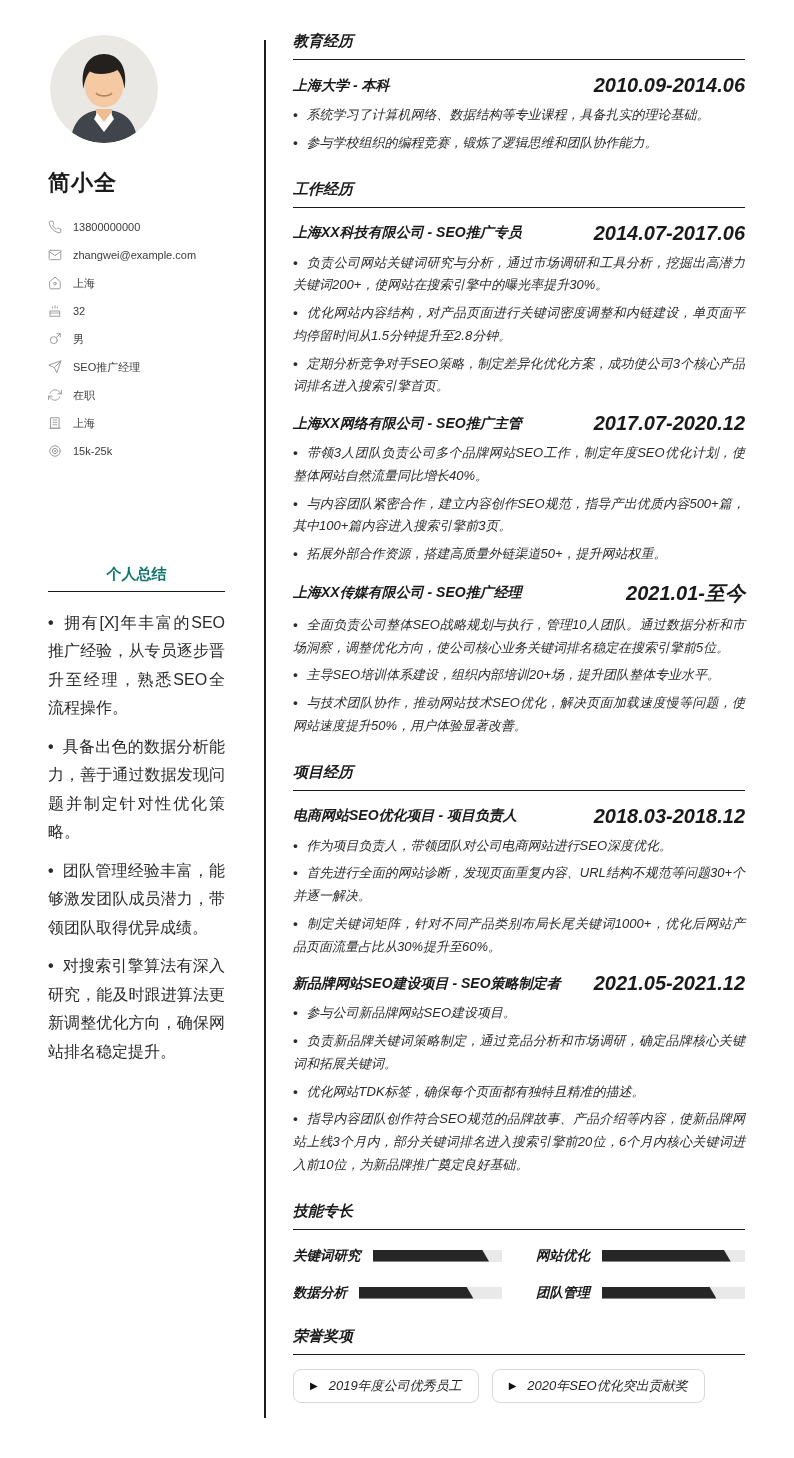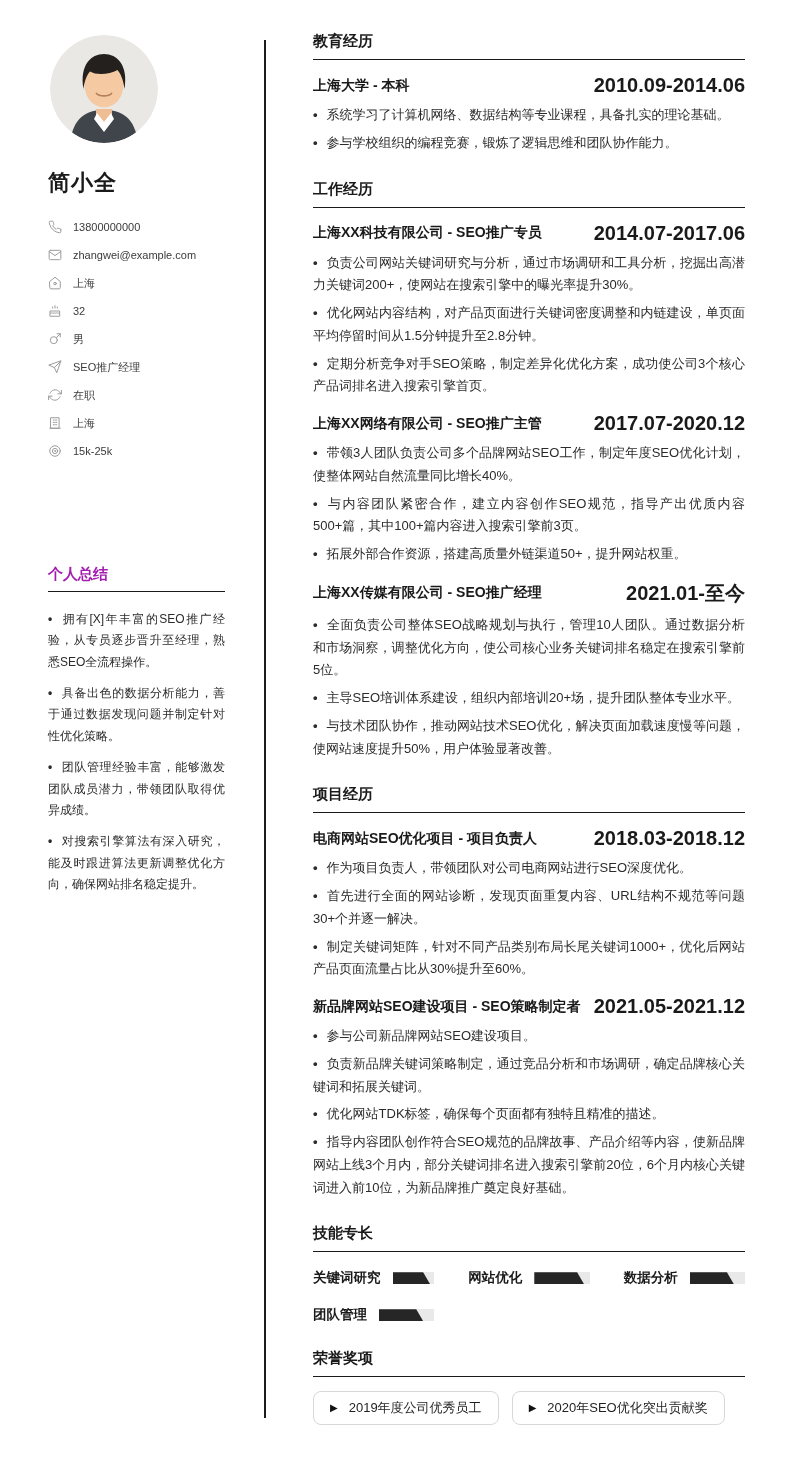--- a/index.html
+++ b/index.html
@@ -9,37 +9,37 @@
 
   
   .sidebar{width:264px;flex-shrink:0;box-sizing:border-box;padding:35px 39px 0 48px;}
   .avatar{width:108px;height:108px;margin-left:2px;border-radius:50%;overflow:hidden;}
   .name{font-size:22px;font-weight:bold;color:#1a1a1a;margin:25px 0 0;letter-spacing:1px;}
   .contact{margin-top:15px;}
   .c-row{display:flex;align-items:center;gap:11px;height:28px;font-size:11px;color:#3a3a3a;}
   .c-row svg{width:14px;height:14px;flex-shrink:0;stroke:#9b9b9b;fill:none;
              stroke-width:1.7;stroke-linecap:round;stroke-linejoin:round;}
   .side-section{margin-top:100px;}
-  .side-title{font-size:15px;font-weight:bold;color:#a21caf;padding-bottom:7px;
-              border-bottom:1.5px solid #1a1a1a;margin:0 0 17px;}
-  .side-li{font-size:12px;line-height:1.78;text-align:justify;margin:0 0 10px;color:#2b2b2b;}
+  .side-title{font-size:15px;font-weight:bold;color:#0f766e;padding-bottom:7px;
+              border-bottom:1.5px solid #1a1a1a;margin:0 0 17px;text-align:center;}
+  .side-li{font-size:16px;line-height:1.78;text-align:justify;margin:0 0 10px;color:#2b2b2b;}
   .dot{font-weight:bold;margin-right:9px;}
 
   
-  .main{flex:1;box-sizing:border-box;padding:32px 49px 0 49px;}
+  .main{flex:1;box-sizing:border-box;padding:32px 49px 0 29px;font-style:italic;}
   .section{margin-bottom:25px;}
   .sec-title{font-size:15px;font-weight:bold;color:#1a1a1a;padding-bottom:8px;
              border-bottom:1.5px solid #1a1a1a;margin:0 0 8px;}
   .entry-head{display:flex;justify-content:space-between;align-items:center;margin:14px 0 7px;}
   .entry-name{font-size:14px;font-weight:bold;color:#1a1a1a;}
   .entry-date{font-size:20px;font-weight:bold;color:#1a1a1a;white-space:nowrap;}
   .li{font-size:13px;line-height:1.75;text-align:justify;margin:0 0 5px;color:#2b2b2b;}
 
   
-  .skills-grid{display:grid;grid-template-columns:1fr 1fr 1fr;column-gap:34px;row-gap:19px;margin-top:17px;}
+  .skills-grid{display:grid;grid-template-columns:1fr 1fr;column-gap:34px;row-gap:19px;margin-top:17px;}
   .skill{display:flex;align-items:center;gap:12px;}
   .skill-label{font-size:13.5px;font-weight:bold;color:#1a1a1a;white-space:nowrap;}
   .bar{flex:1;height:12px;background:#e9e9e9;}
   .bar-fill{height:100%;background:#262626;
             clip-path:polygon(0 0,calc(100% - 7px) 0,100% 100%,0 100%);}
 
   
   .badges{display:flex;gap:13px;margin-top:14px;}
   .badge{display:inline-flex;align-items:center;gap:11px;border:1px solid #d8d8d8;
          border-radius:8px;padding:7px 16px;font-size:13px;color:#1f1f1f;background:#fff;}

